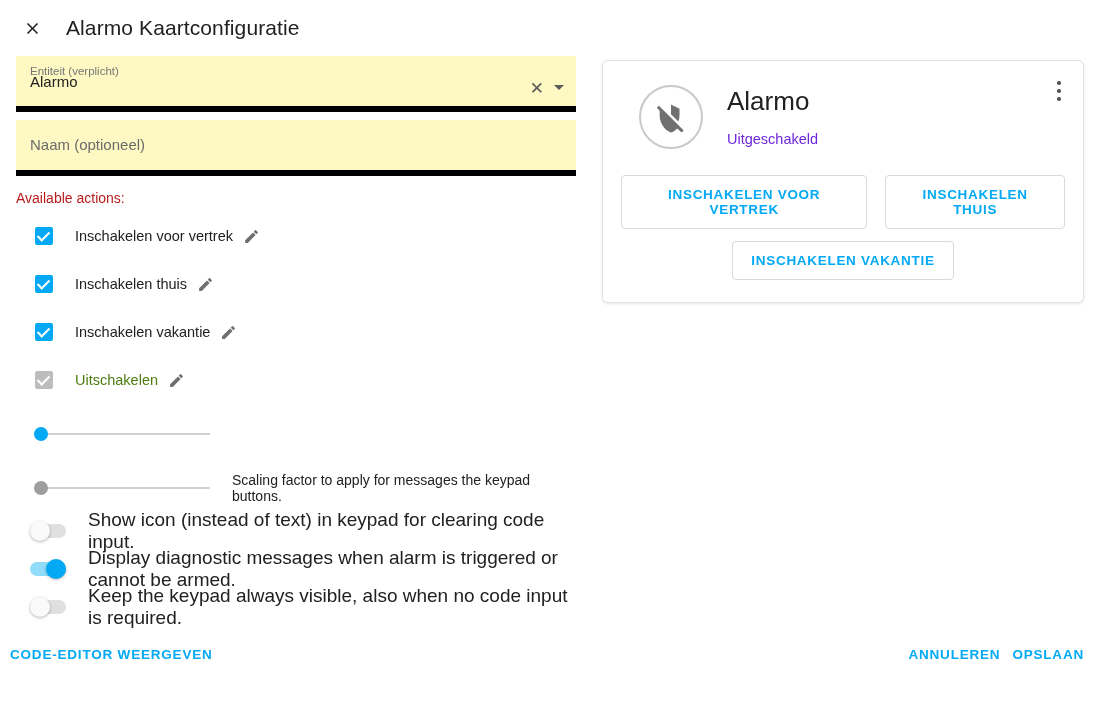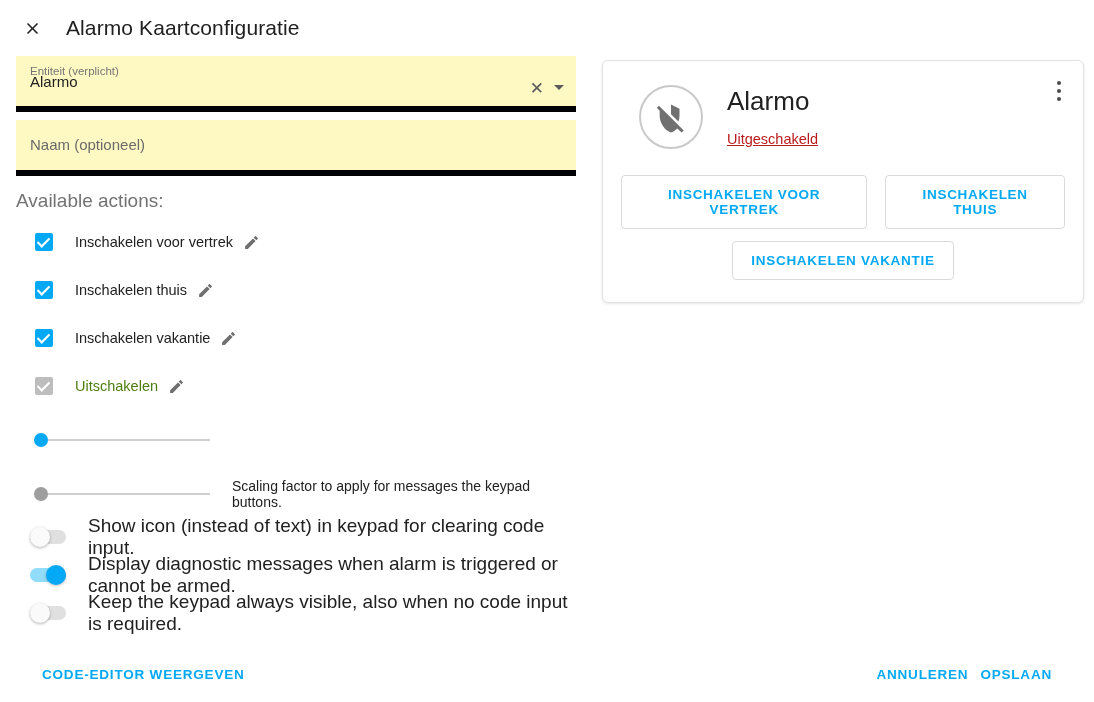--- a/index.html
+++ b/index.html
@@ -110,22 +110,22 @@
     width: 0; height: 0;
     border-left: 5px solid transparent;
     border-right: 5px solid transparent;
     border-top: 5px solid #5c5c5c;
     cursor: pointer;
     margin-bottom: 3px;
   }
 
   
   .section-label {
-    font-size: 19px;
-    color: #737373;
+    font-size: 14px;
+    color: #b91c1c;
     margin: 14px 0 6px 0;
   }
   .check-row {
     display: flex;
     align-items: center;
     height: 48px;
   }
   .checkbox {
     width: 18px;
     height: 18px;
@@ -264,23 +264,22 @@
   }
   .card-titles { margin-left: 24px; }
   .card-title {
     font-size: 26px;
     color: #212121;
     line-height: 1.1;
     font-weight: 400;
   }
   .card-sub {
     font-size: 14.5px;
-    color: #b91c1c;
+    color: #6d28d9;
     margin-top: 15px;
-    text-decoration: underline;
   }
   .kebab {
     position: absolute;
     top: 20px;
     right: 22px;
     width: 4px;
     cursor: pointer;
   }
   .kebab i {
     display: block;
@@ -310,23 +309,23 @@
   }
 
   
   .footer {
     position: absolute;
     left: 0;
     right: 0;
     bottom: 0;
     height: 56px;
     display: flex;
-    align-items: center;
+    align-items: flex-start;
     justify-content: space-between;
-    padding: 0 36px;
+    padding: 0 4px;
     box-sizing: border-box;
   }
   .link-btn {
     color: #03a9f4;
     font-size: 13.5px;
     font-weight: bold;
     letter-spacing: .8px;
     cursor: pointer;
     background: none;
     border: none;

